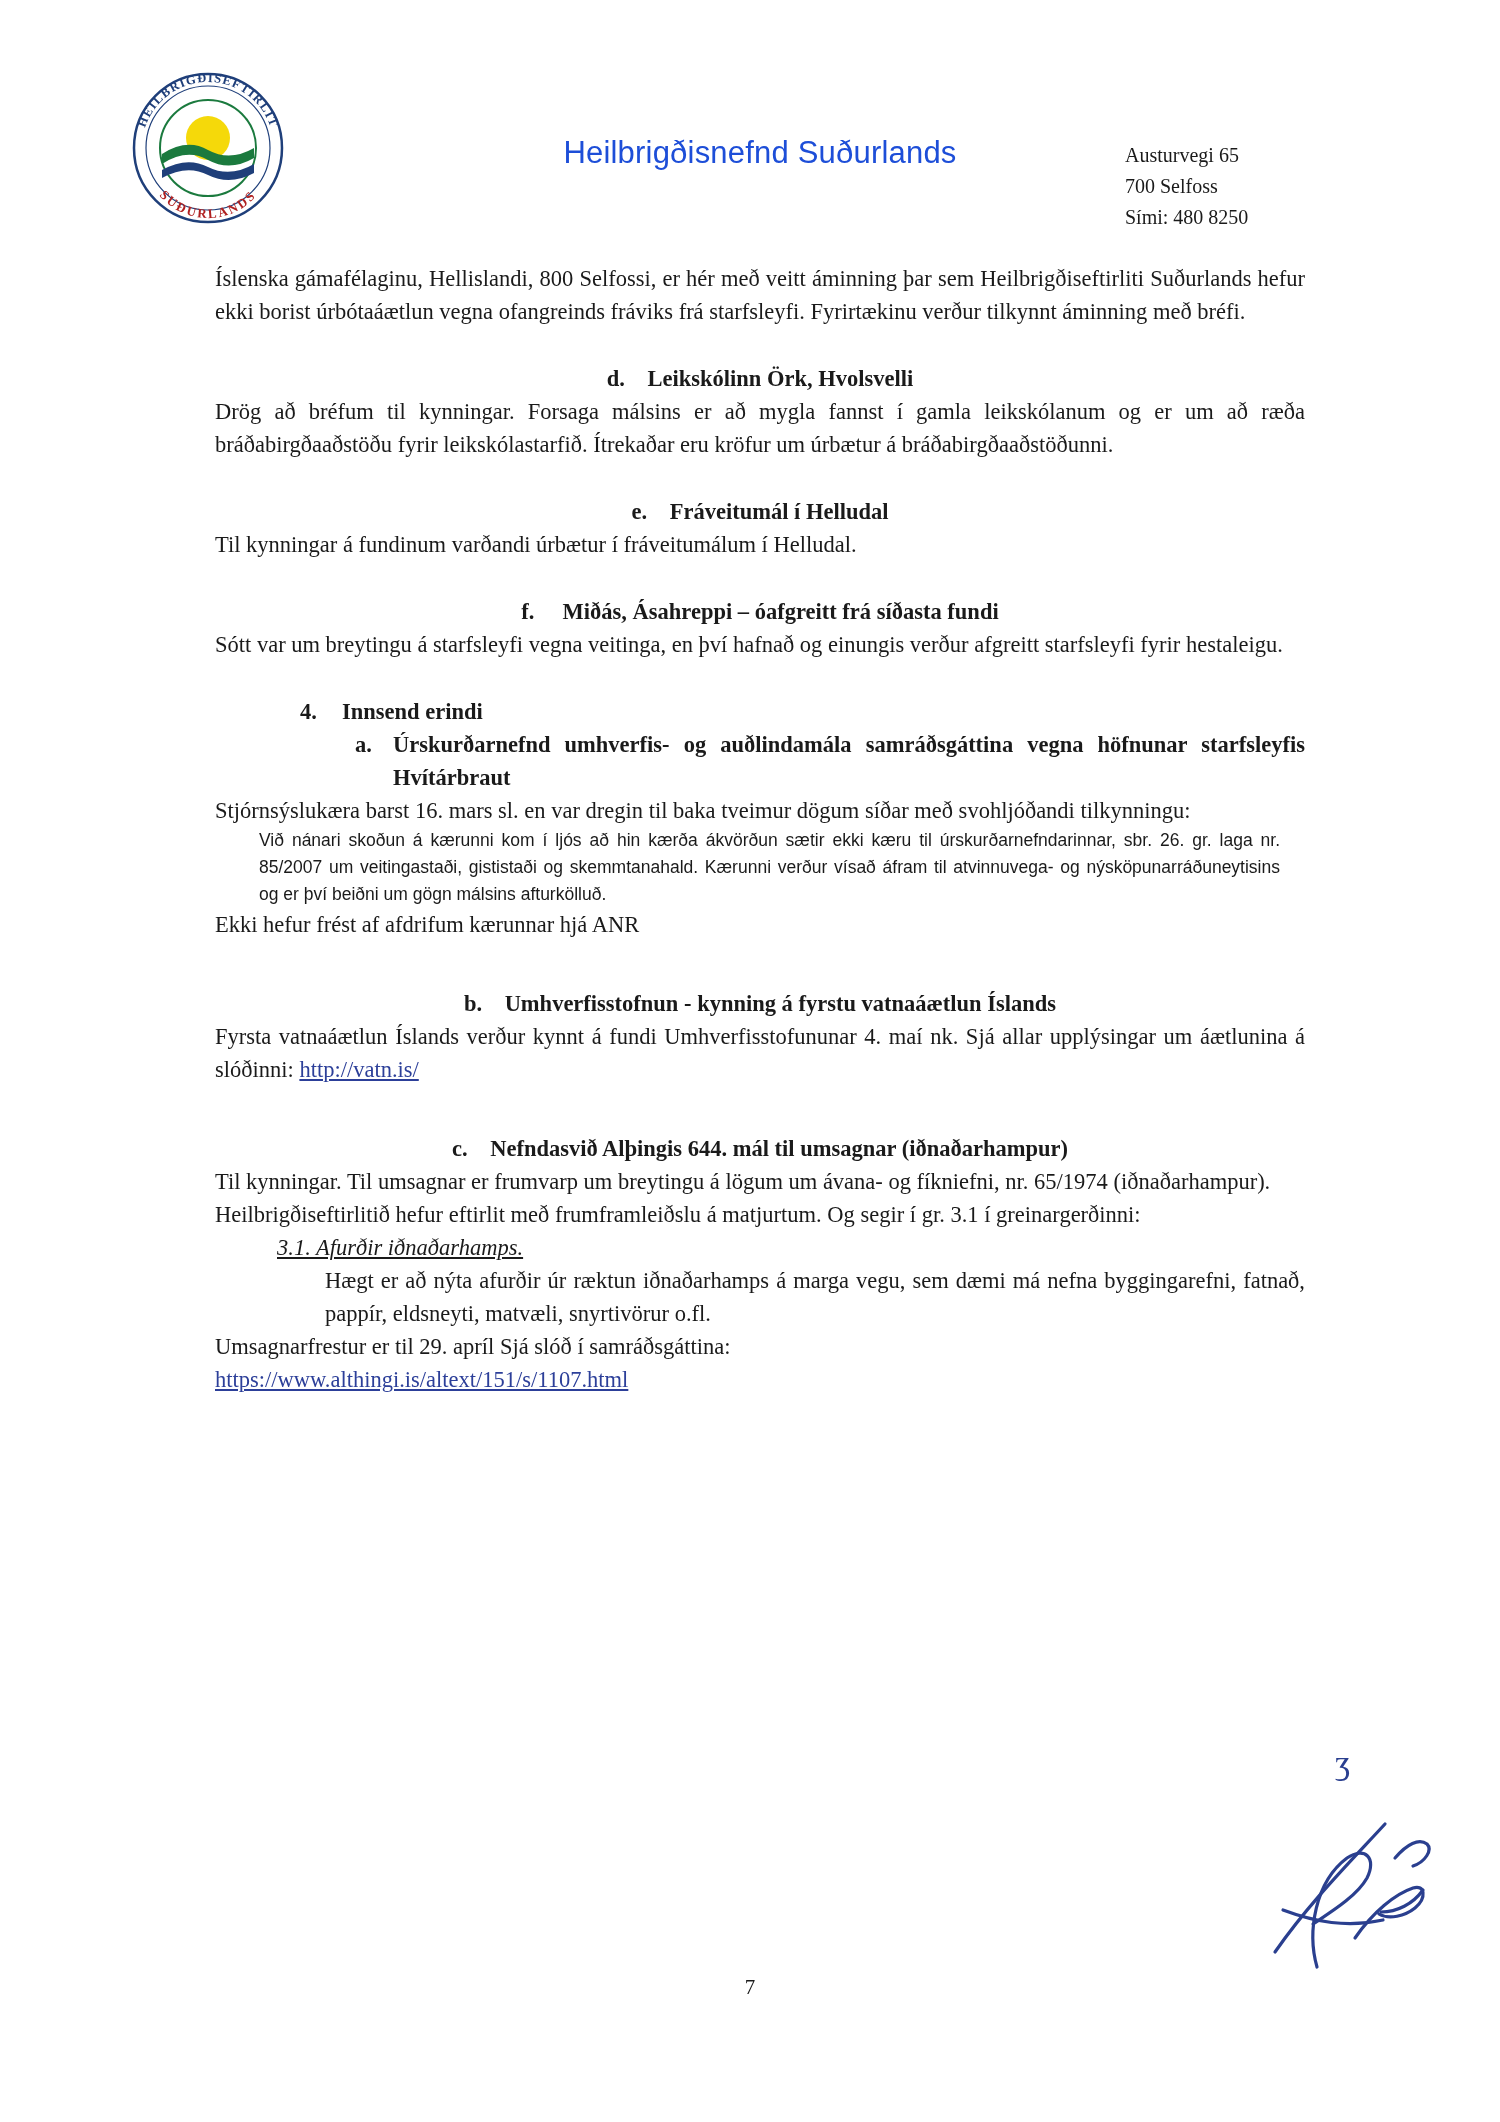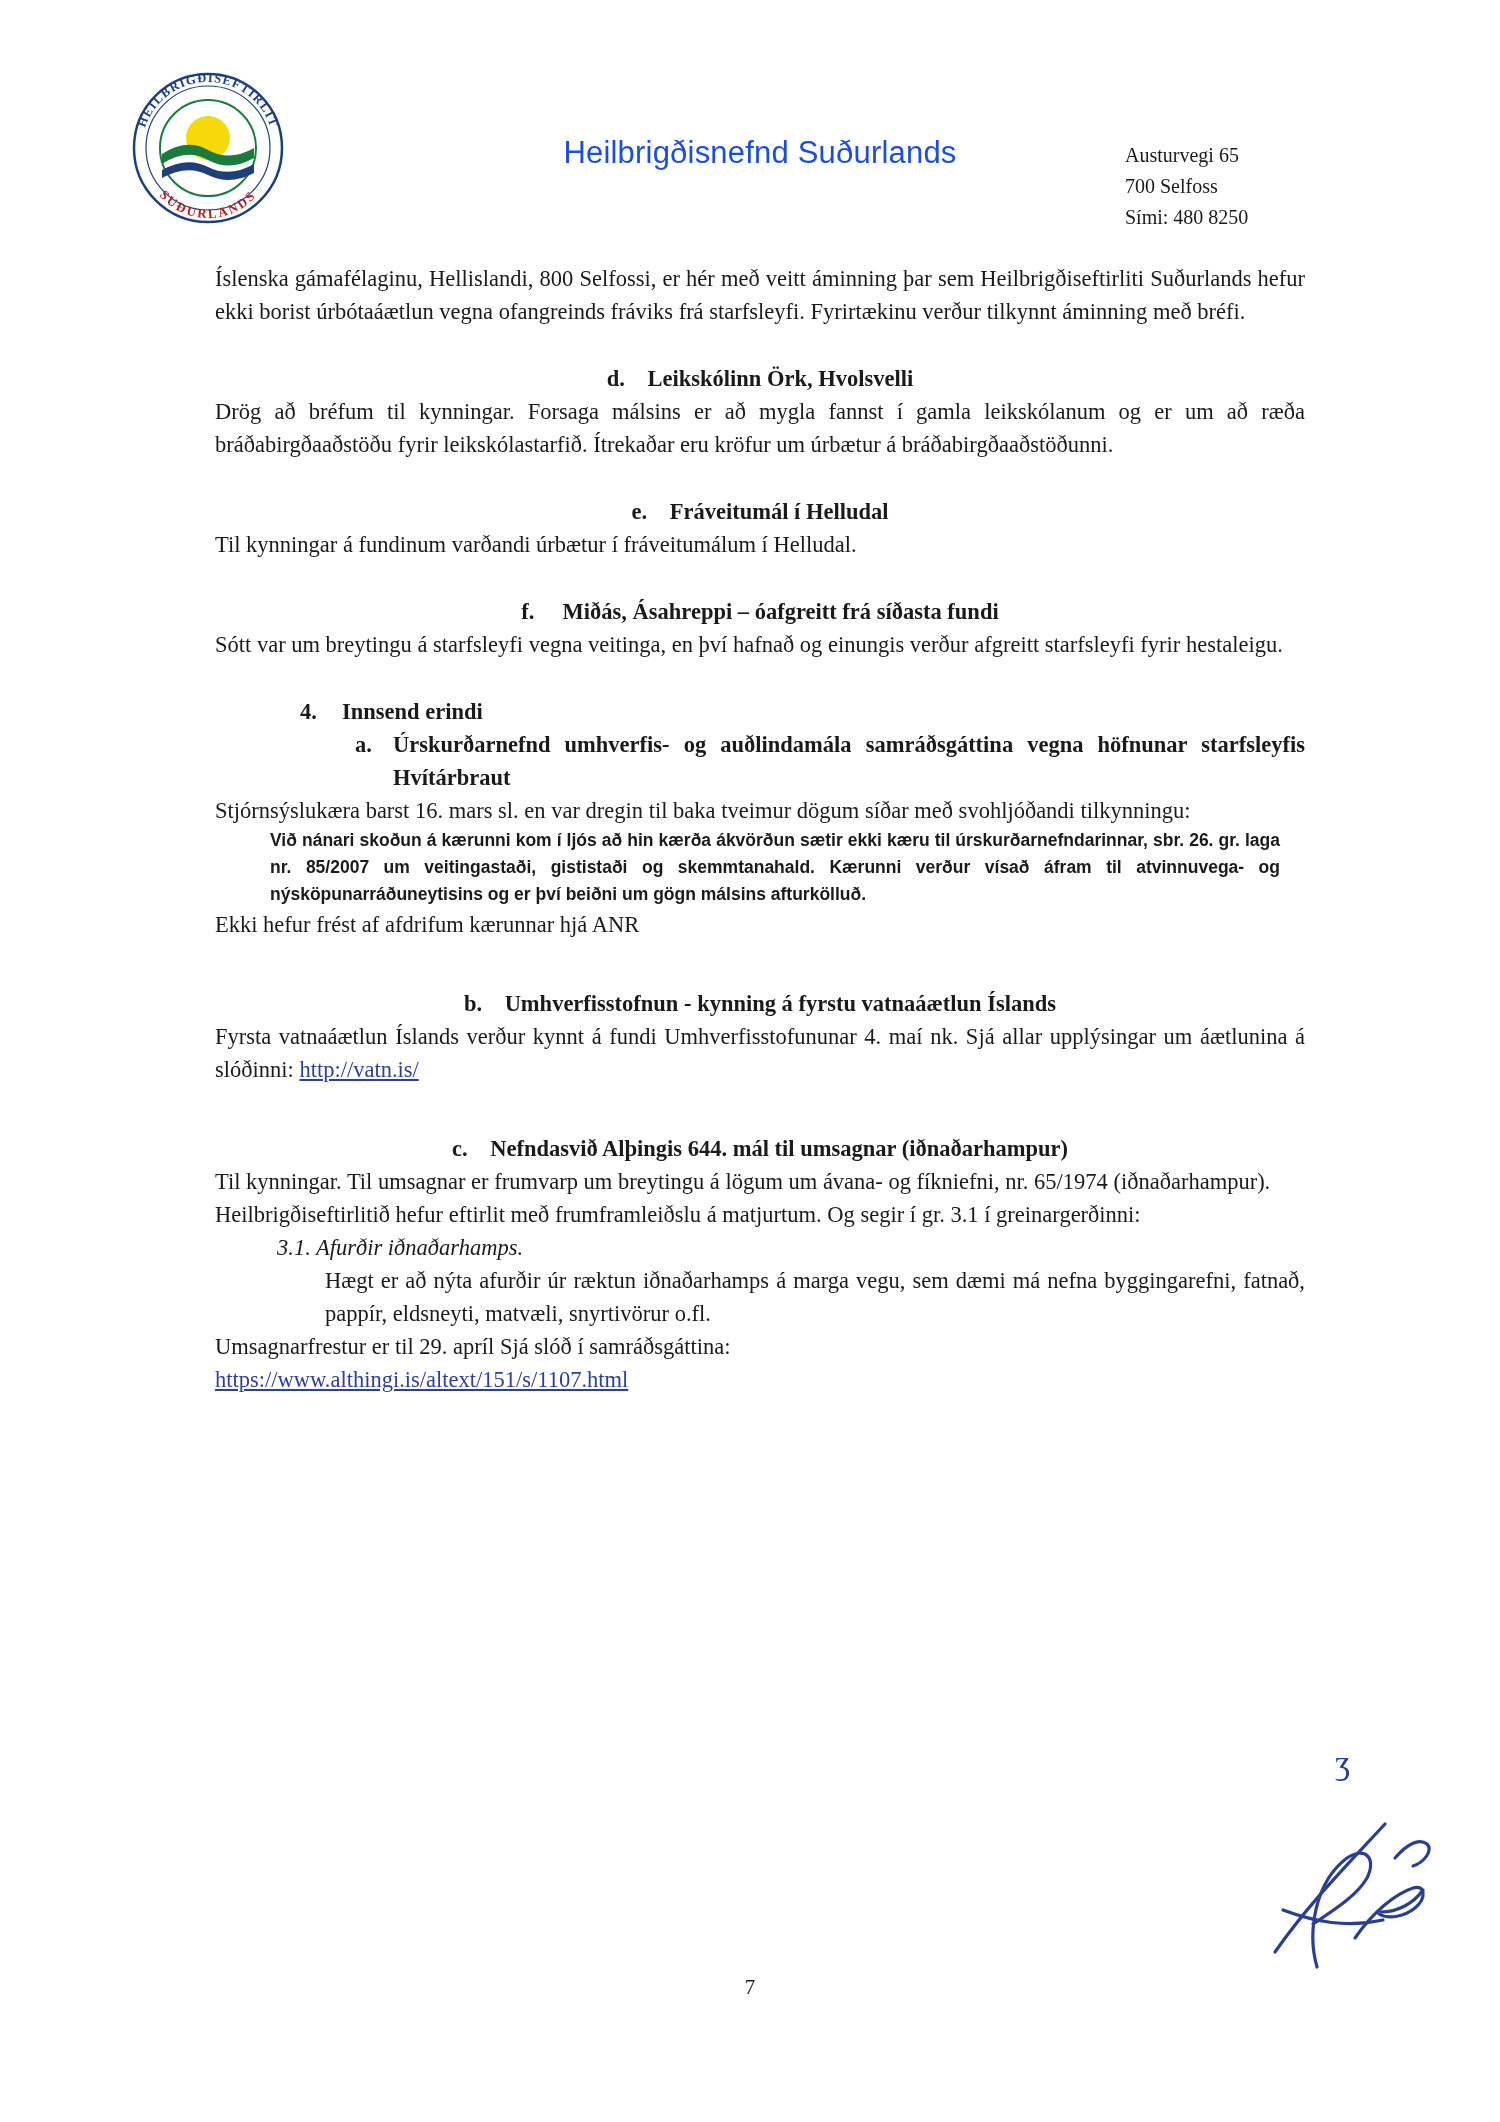--- a/index.html
+++ b/index.html
@@ -93,31 +93,31 @@
   }
   .letterlist-item .num {
     width: 38px;
     flex: none;
   }
   .letterlist-item .txt {
     flex: 1;
   }
 
   .quote {
-    margin-left: 55px;
+    margin-left: 44px;
     margin-right: 25px;
     font-family: "Liberation Sans", sans-serif;
     font-size: 17.5px;
     line-height: 27px;
     text-align: justify;
-    font-weight: bold;
   }
 
   .indent-1 {
     margin-left: 62px;
+    text-decoration: underline;
   }
   .indent-2 {
     margin-left: 110px;
   }
   .italic { font-style: italic; }
 
   a.link, .link {
     color: #2c3f99;
     text-decoration: underline;
   }

